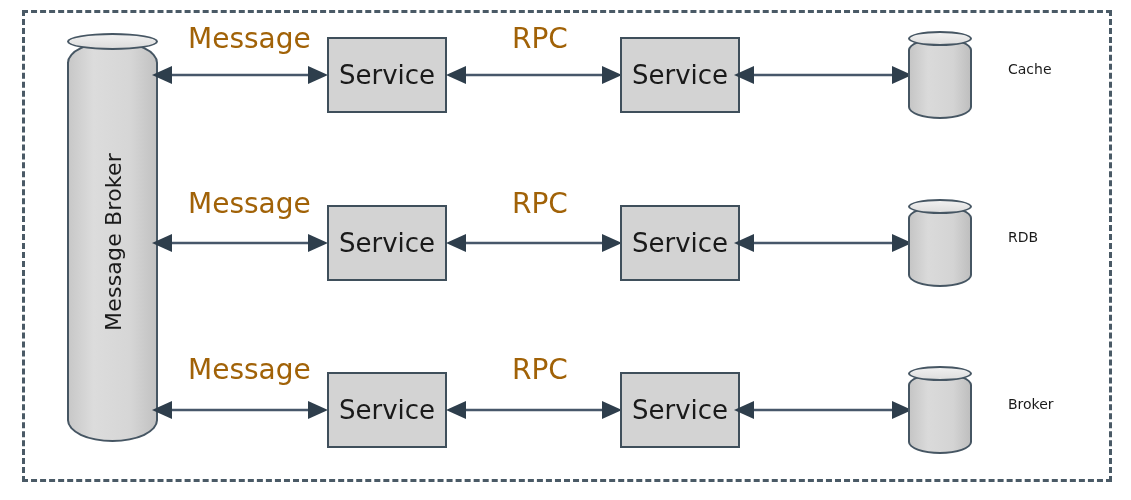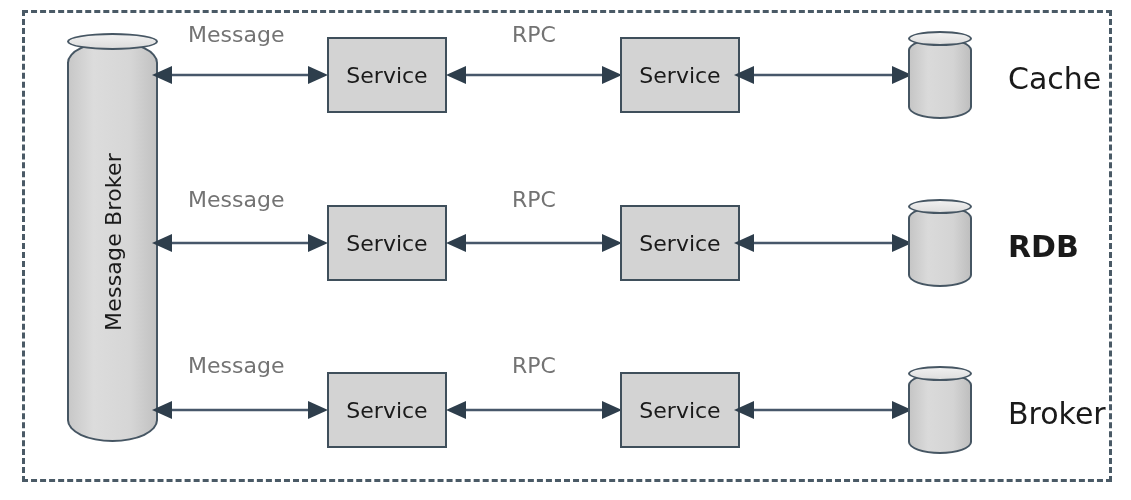--- a/index.html
+++ b/index.html
@@ -69,21 +69,21 @@
   .service {
     position: absolute;
     width: 120px;
     height: 76px;
     box-sizing: border-box;
     background: #d3d3d3;
     border: 2.5px solid #3f4f5b;
     display: flex;
     align-items: center;
     justify-content: center;
-    font-size: 22px;
+    font-size: 26px;
     color: #1a1a1a;
   }
   
   .db {
     position: absolute;
     width: 64px;
     height: 88px;
   }
   .db .body {
     position: absolute;
@@ -108,28 +108,28 @@
   
   .arrow {
     position: absolute;
     height: 24px;
     pointer-events: none;
   }
   .arrow svg { display: block; }
   
   .edge-label {
     position: absolute;
-    font-size: 22px;
-    color: #737373;
+    font-size: 28px;
+    color: #a16207;
     white-space: nowrap;
   }
   
   .store-label {
     position: absolute;
-    font-size: 30px;
+    font-size: 14px;
     color: #1a1a1a;
     white-space: nowrap;
   }
 </style>
 </head>
 <body>
 
 <div id="canvas">
 
   <div id="boundary"></div>
@@ -201,21 +201,21 @@
     <svg width="178" height="24" viewBox="0 0 178 24">
       <line x1="16" y1="12" x2="162" y2="12" stroke="#47576a" stroke-width="2.5"></line>
       <polygon points="0,12 20,3 20,21" fill="#2e3e4c"></polygon>
       <polygon points="178,12 158,3 158,21" fill="#2e3e4c"></polygon>
     </svg>
   </div>
   <div class="db" style="left:908px; top:199px;">
     <div class="body"></div>
     <div class="cap"></div>
   </div>
-  <div class="store-label" style="left:1008px; top:229px;font-weight:bold;">RDB</div>
+  <div class="store-label" style="left:1008px; top:229px;">RDB</div>
 
   <div class="edge-label" style="left:188px; top:353px;">Message</div>
   <div class="arrow" style="left:152px; top:398px; width:176px;">
     <svg width="176" height="24" viewBox="0 0 176 24">
       <line x1="16" y1="12" x2="160" y2="12" stroke="#47576a" stroke-width="2.5"></line>
       <polygon points="0,12 20,3 20,21" fill="#2e3e4c"></polygon>
       <polygon points="176,12 156,3 156,21" fill="#2e3e4c"></polygon>
     </svg>
   </div>
   <div class="service" style="left:327px; top:372px;">

